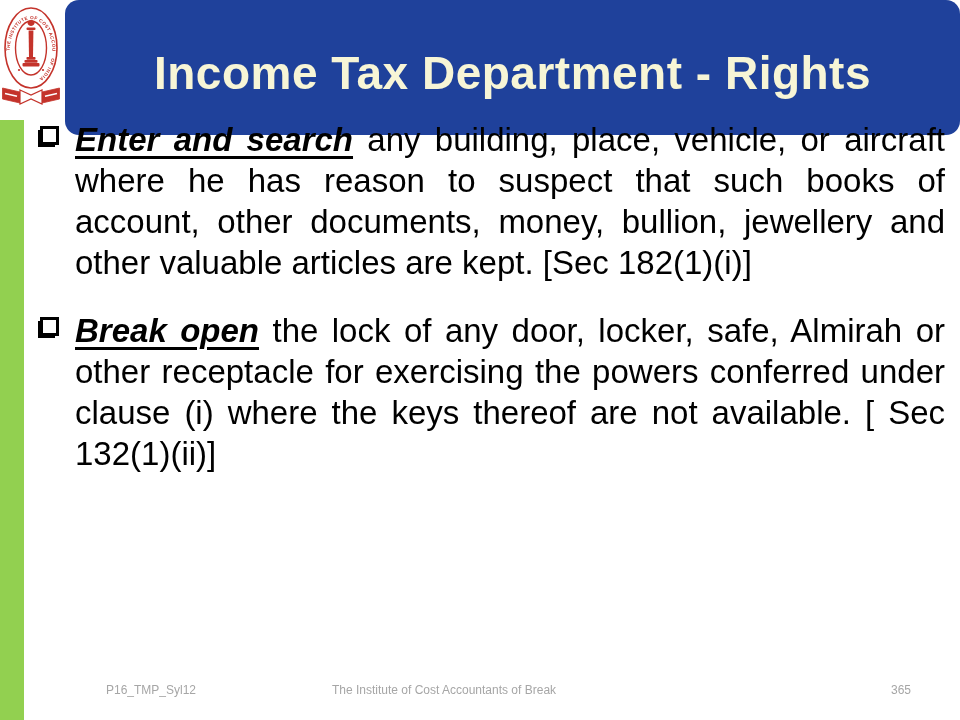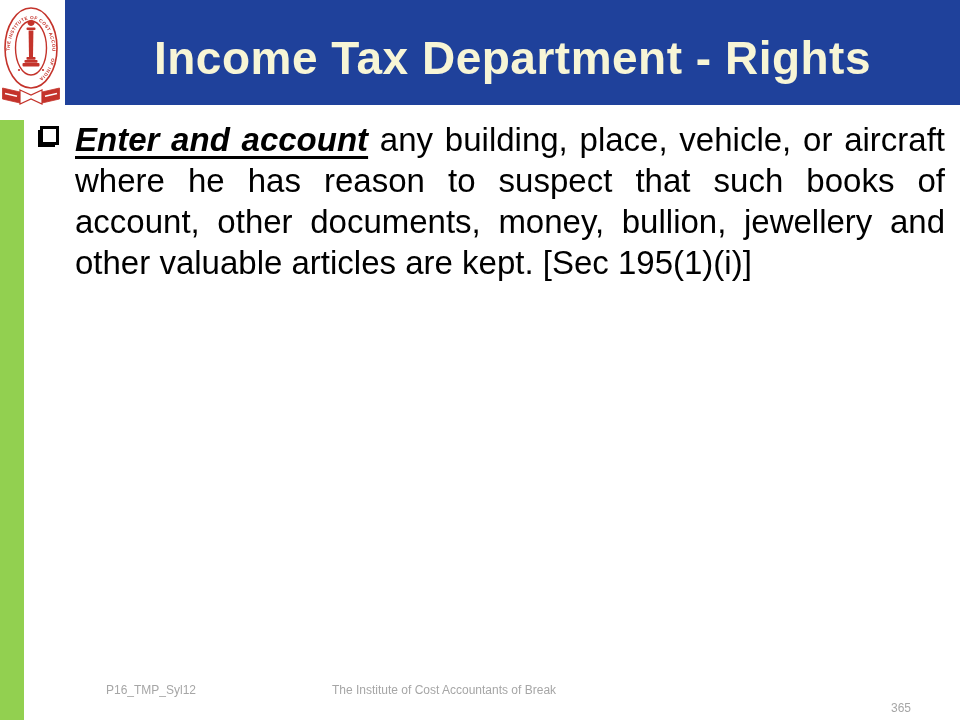--- a/index.html
+++ b/index.html
@@ -4,23 +4,23 @@
 <style>
   html,body { margin:0; padding:0; }
   body {
     width:960px; height:720px; position:relative; overflow:hidden;
     background:#ffffff;
     font-family:"Liberation Sans", sans-serif;
   }
 
   
   .header-bar {
-    position:absolute; left:65px; top:0; width:895px; height:105px;
+    position:absolute; left:65px; top:0; width:895px; height:135px;
     background:#1F419B;
-    display:flex; align-items:center; justify-content:center;
+    display:flex; align-items:center; justify-content:center;border-radius:14px;
   }
   .slide-title {
     color:#F7F5D6; font-size:46px; font-weight:700; letter-spacing:0.5px;
     padding-top:10px;
   }
 
   
   .logo-box {
     position:absolute; left:0; top:0; width:65px; height:112px; background:#ffffff;
   }
@@ -44,21 +44,21 @@
   }
   .lead {
     font-weight:700; font-style:italic;
     text-decoration:underline; text-decoration-thickness:3px; text-underline-offset:5px;
   }
 
   
   .footer-text { position:absolute; top:683px; font-size:12px; color:#A6A6A6; white-space:nowrap; }
   .footer-left   { left:106px; }
   .footer-center { left:444px; transform:translateX(-50%); }
-  .footer-right  { right:49px;margin-top:18px; }
+  .footer-right  { right:49px; }
 </style>
 </head>
 <body>
 
 <div class="header-bar">
   <div class="slide-title">Income Tax Department - Rights</div>
 </div>
 
 <div class="logo-box">
   <svg width="65" height="112" viewBox="0 0 65 112">
@@ -96,19 +96,23 @@
       <line x1="45" y1="96.3" x2="57" y2="93.5" stroke="#ffffff" stroke-width="1.4"></line>
     </g>
   </svg>
 </div>
 
 <div class="green-stripe"></div>
 
 <div class="content">
   <p class="bullet-item">
     <span class="bullet-square"></span>
-    <span class="lead">Enter and account</span><span> any building, place, vehicle, or aircraft where he has reason to suspect that such books of account, other documents, money, bullion, jewellery and other valuable articles are kept. [Sec 195(1)(i)]</span>
+    <span class="lead">Enter and search</span><span> any building, place, vehicle, or aircraft where he has reason to suspect that such books of account, other documents, money, bullion, jewellery and other valuable articles are kept. [Sec 182(1)(i)]</span>
+  </p>
+  <p class="bullet-item">
+    <span class="bullet-square"></span>
+    <span class="lead">Break open</span><span> the lock of any door, locker, safe, Almirah or other receptacle for exercising the powers conferred under clause (i) where the keys thereof are not available. [ Sec 132(1)(ii)]</span>
   </p>
 </div>
 
 <div class="footer-text footer-left">P16_TMP_Syl12</div>
 <div class="footer-text footer-center">The Institute of Cost Accountants of Break</div>
 <div class="footer-text footer-right">365</div>
 
 </body></html>

